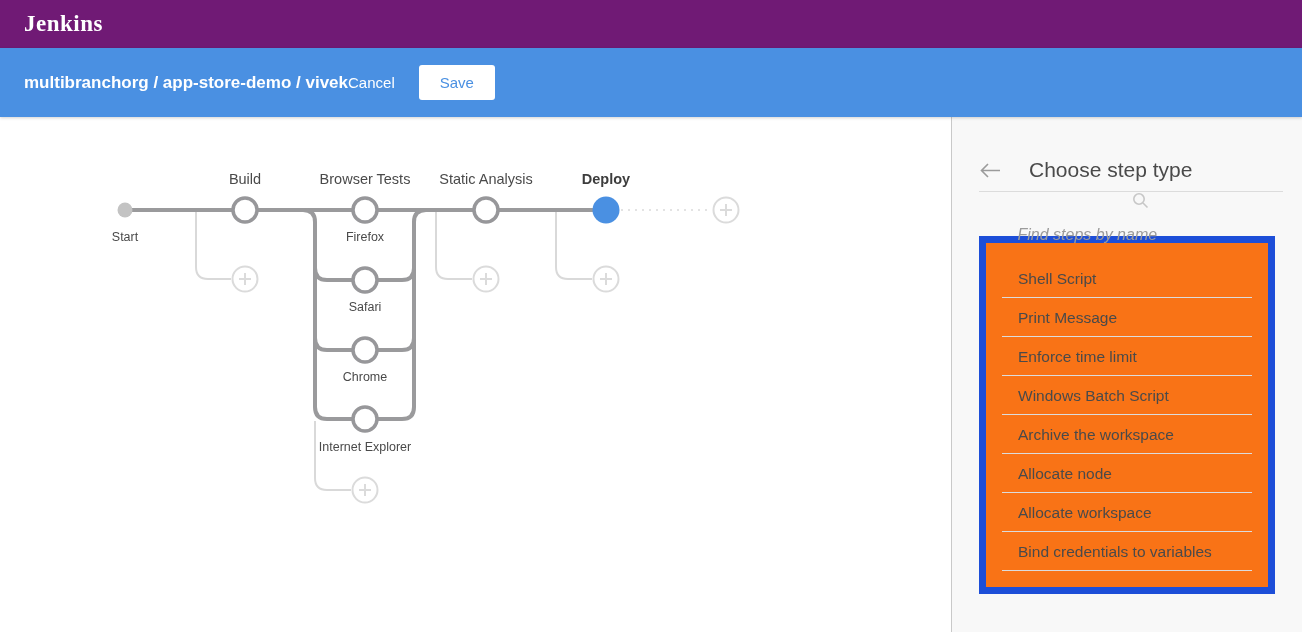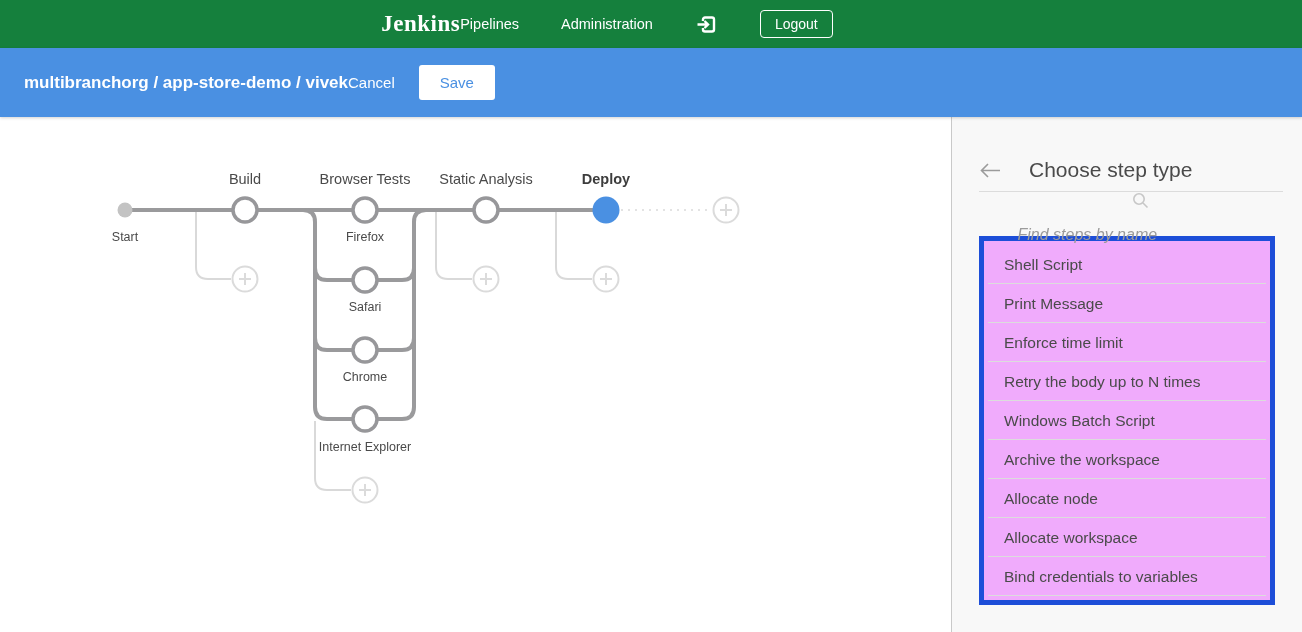--- a/index.html
+++ b/index.html
@@ -6,22 +6,22 @@
   html,body { margin:0; padding:0; }
   body {
     width:1302px; height:632px; overflow:hidden;
     background:#fff;
     font-family:"Liberation Sans", sans-serif;
     -webkit-font-smoothing:antialiased;
   }
 
   
   .topbar {
-    height:48px; background:#15803d;
-    display:flex; align-items:center; justify-content:center;
+    height:48px; background:#701a75;
+    display:flex; align-items:center; justify-content:flex-start;
     padding:0 112px 0 24px;
   }
   .brand {
     font-family:"Liberation Serif", serif;
     font-weight:700; font-size:23px; color:#fff; letter-spacing:.5px;
     cursor:pointer;
   }
   .topnav { display:flex; align-items:center; gap:42px; }
   .topnav a { color:#fff; font-size:14.5px; text-decoration:none; cursor:pointer; }
   .exit-ic { display:flex; align-items:center; cursor:pointer; }
@@ -69,47 +69,36 @@
   .back-ic { display:flex; align-items:center; cursor:pointer; }
   .divider { height:1px; background:#dcdcdc; margin:8px 19px 0 0; }
   .search { display:flex; align-items:center; gap:12px; height:44px;flex-direction:column; }
   .search input {
     border:none; background:transparent; outline:none;
     font-family:inherit; font-style:italic; font-size:16px; color:#6b6b6b;
     width:250px;
   }
   .search input::placeholder { color:#9b9b9b; opacity:1; }
   .steps {
-    list-style:none; margin:0; padding:4px;
-    width:296px; background:#f0abfc;
-    border:5px solid #1d4ed8;
+    list-style:none; margin:0; padding:16px;
+    width:296px; background:#f97316;
+    border:7px solid #1d4ed8;
   }
   .steps li {
     height:39px; line-height:39px; padding-left:16px;
     border-bottom:1px solid #dcdcdc;
     font-size:15.5px; color:#4a4a4a; cursor:pointer;
     white-space:nowrap; overflow:hidden;
   }
 </style>
 </head>
 <body>
 
 <header class="topbar">
   <div class="brand">Jenkins</div>
-  <nav class="topnav">
-    <a>Pipelines</a>
-    <a>Administration</a>
-    <span class="exit-ic">
-      <svg width="23" height="23" viewBox="0 0 23 23">
-        <path d="M8 8 V6.5 a2 2 0 0 1 2-2 h7 a2 2 0 0 1 2 2 v10 a2 2 0 0 1-2 2 h-7 a2 2 0 0 1-2-2 V15" fill="none" stroke="#fff" stroke-width="2.4"></path>
-        <path d="M2.5 11.5 H12.5 M9.5 8 l3.5 3.5 l-3.5 3.5" fill="none" stroke="#fff" stroke-width="2.4"></path>
-      </svg>
-    </span>
-    <button class="logout-btn">Logout</button>
-  </nav>
 </header>
 
 <div class="subbar">
   <div class="crumb">multibranchorg / app-store-demo / vivek</div>
   <div class="subbar-actions">
     <a class="cancel-link">Cancel</a>
     <button class="save-btn">Save</button>
   </div>
 </div>
 
@@ -193,21 +182,20 @@
           <circle cx="7" cy="7" r="5.2" fill="none" stroke="#c7c7c7" stroke-width="1.6"></circle>
           <path d="M11 11 L15.5 15.5" stroke="#c7c7c7" stroke-width="1.6"></path>
         </svg>
       </span>
       <input type="text" placeholder="Find steps by name" style="">
     </div>
     <ul class="steps">
       <li>Shell Script</li>
       <li>Print Message</li>
       <li>Enforce time limit</li>
-      <li>Retry the body up to N times</li>
       <li>Windows Batch Script</li>
       <li>Archive the workspace</li>
       <li>Allocate node</li>
       <li>Allocate workspace</li>
       <li>Bind credentials to variables</li>
     </ul>
   </aside>
 </div>
 
 </body></html>

